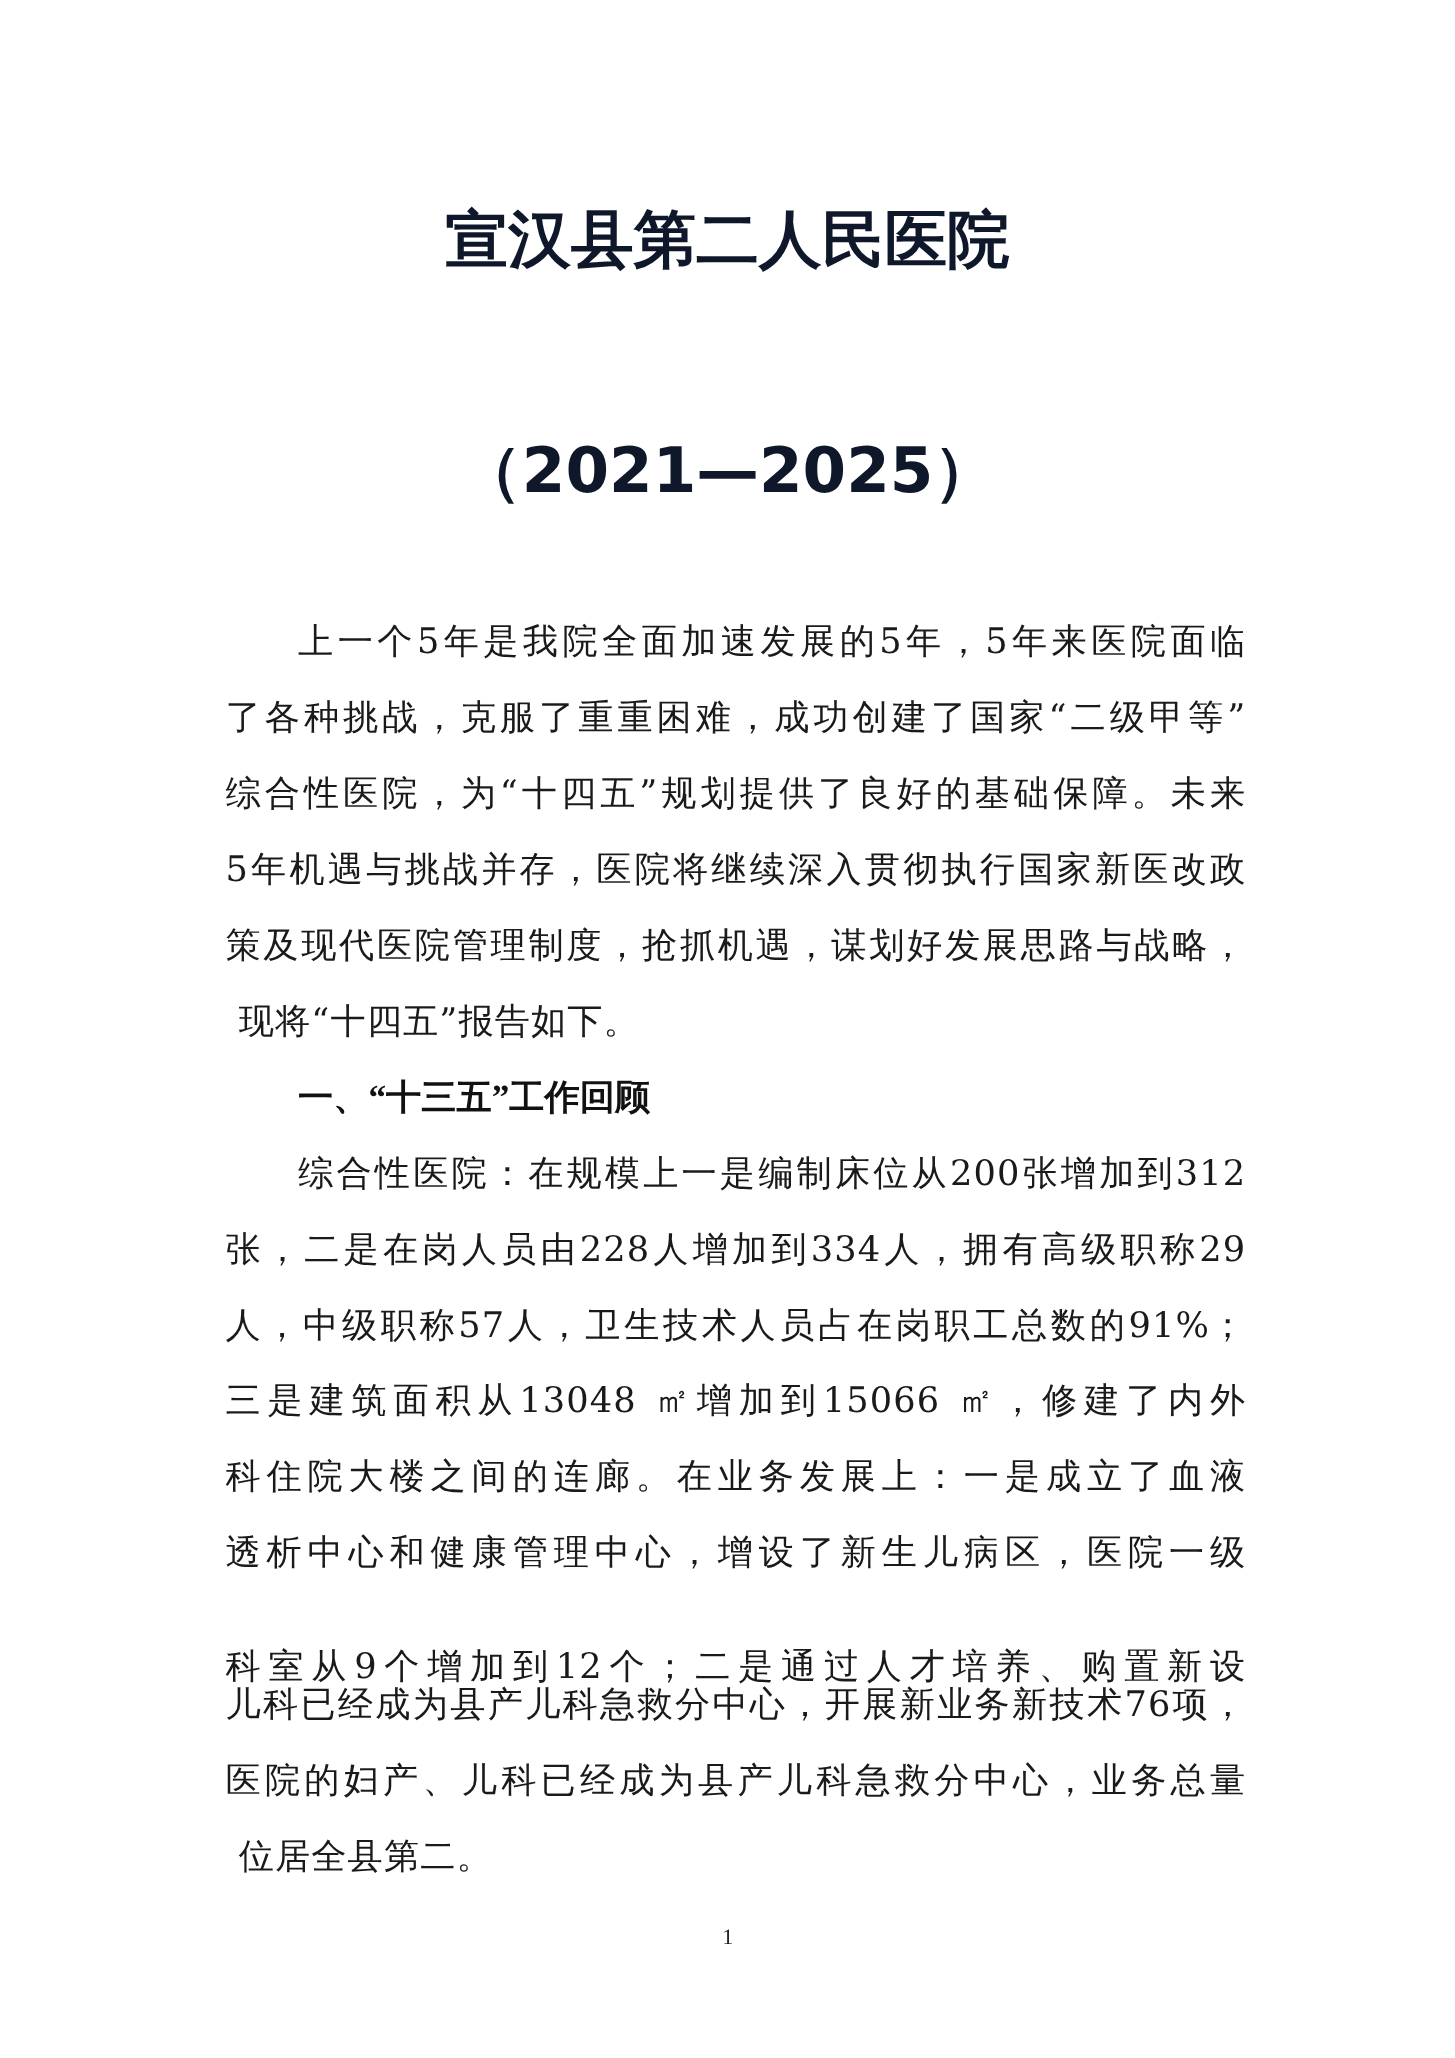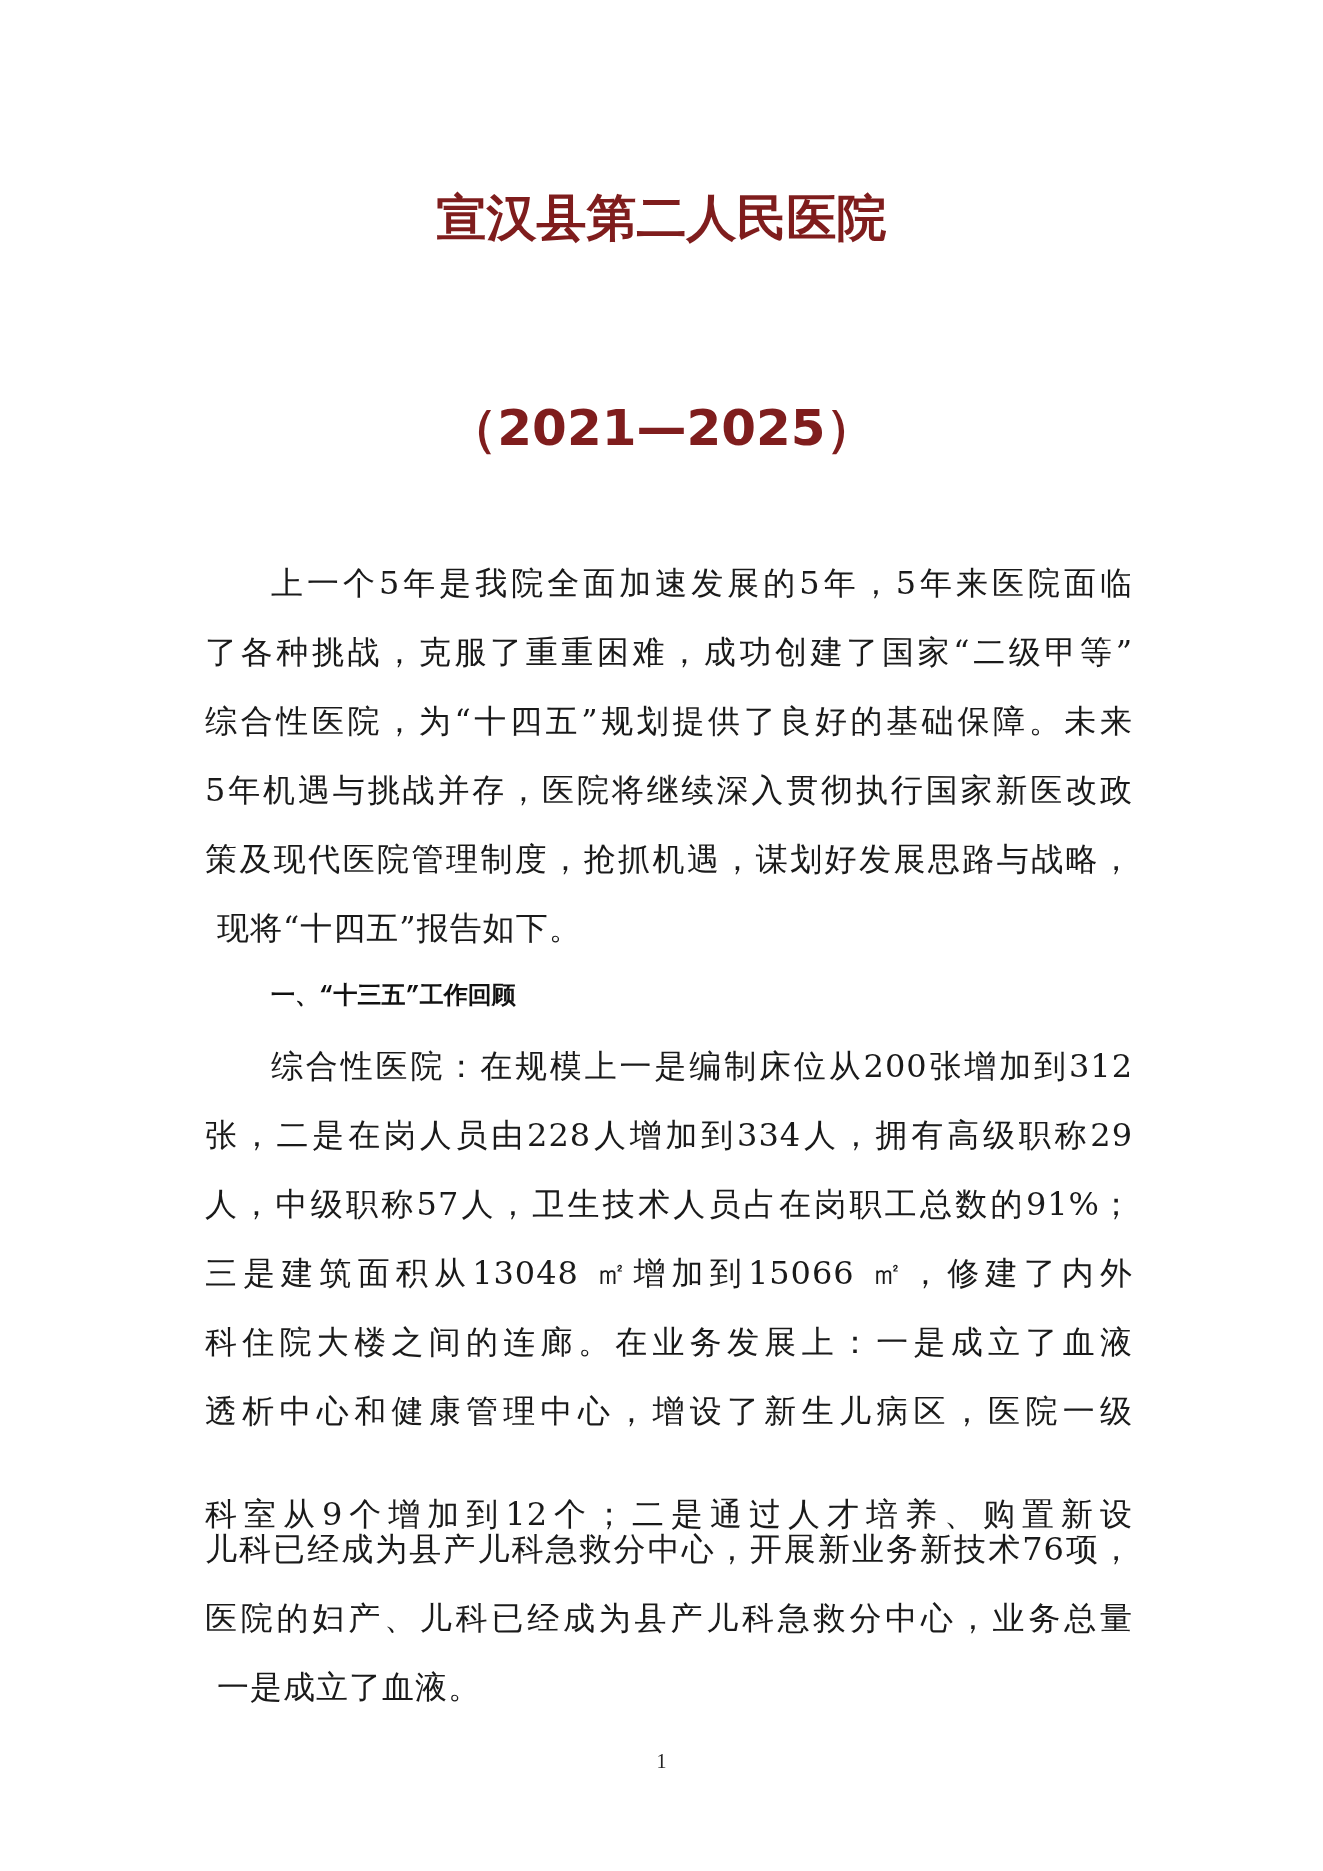--- a/index.html
+++ b/index.html
@@ -21,23 +21,23 @@
       height: 1871px;
       background: #ffffff;
     }
     .title-line {
       position: absolute;
       left: 0;
       width: 1323px;
       text-align: center;
       font-family: "DejaVu Sans", "Liberation Sans", sans-serif;
       font-weight: bold;
-      font-size: 50px;
+      font-size: 57px;
       line-height: 60px;
-      color: #7f1d1d;
+      color: #0f172a;
       letter-spacing: 0px;
     }
     .t1 { top: 188px; }
     .t2 { top: 294px; }
     .t3 { top: 398px; }
 
     .body-text {
       position: absolute;
       left: 205px;
       width: 928px;
@@ -60,23 +60,23 @@
       text-align-last: left;
       margin-left: 12px;
     }
     .line.indent {
       left: 66px;
       width: 862px;
     }
     .heading {
       position: absolute;
       left: 66px;
-      font-family: Liberation Mono, monospace;
+      font-family: Liberation Serif, serif;
       font-weight: bold;
-      font-size: 24px;
+      font-size: 32px;
       line-height: 50px;
       white-space: nowrap;
       color: #111111;
     }
     .page-number {
       position: absolute;
       left: 0;
       width: 1323px;
       top: 1750px;
       text-align: center;
@@ -109,18 +109,18 @@
   <div class="body-text" style="top:1041px;">
     <div class="line indent" style="top:0px;">综合性医院：在规模上一是编制床位从200张增加到312</div>
     <div class="line" style="top:69px;">张，二是在岗人员由228人增加到334人，拥有高级职称29</div>
     <div class="line" style="top:138px;">人，中级职称57人，卫生技术人员占在岗职工总数的91%；</div>
     <div class="line" style="top:207px;">三是建筑面积从13048 ㎡增加到15066 ㎡，修建了内外</div>
     <div class="line" style="top:276px;">科住院大楼之间的连廊。在业务发展上：一是成立了血液</div>
     <div class="line" style="top:345px;">透析中心和健康管理中心，增设了新生儿病区，医院一级</div>
     <div class="line" style="top:414px;margin-top:34px;">科室从9个增加到12个；二是通过人才培养、购置新设</div>
     <div class="line" style="top:483px;">儿科已经成为县产儿科急救分中心，开展新业务新技术76项，</div>
     <div class="line" style="top:552px;">医院的妇产、儿科已经成为县产儿科急救分中心，业务总量</div>
-    <div class="line last" style="top:621px;">一是成立了血液。</div>
+    <div class="line last" style="top:621px;">位居全县第二。</div>
   </div>
 
   <div class="page-number">1</div>
 
 </div>
 
 </body></html>

